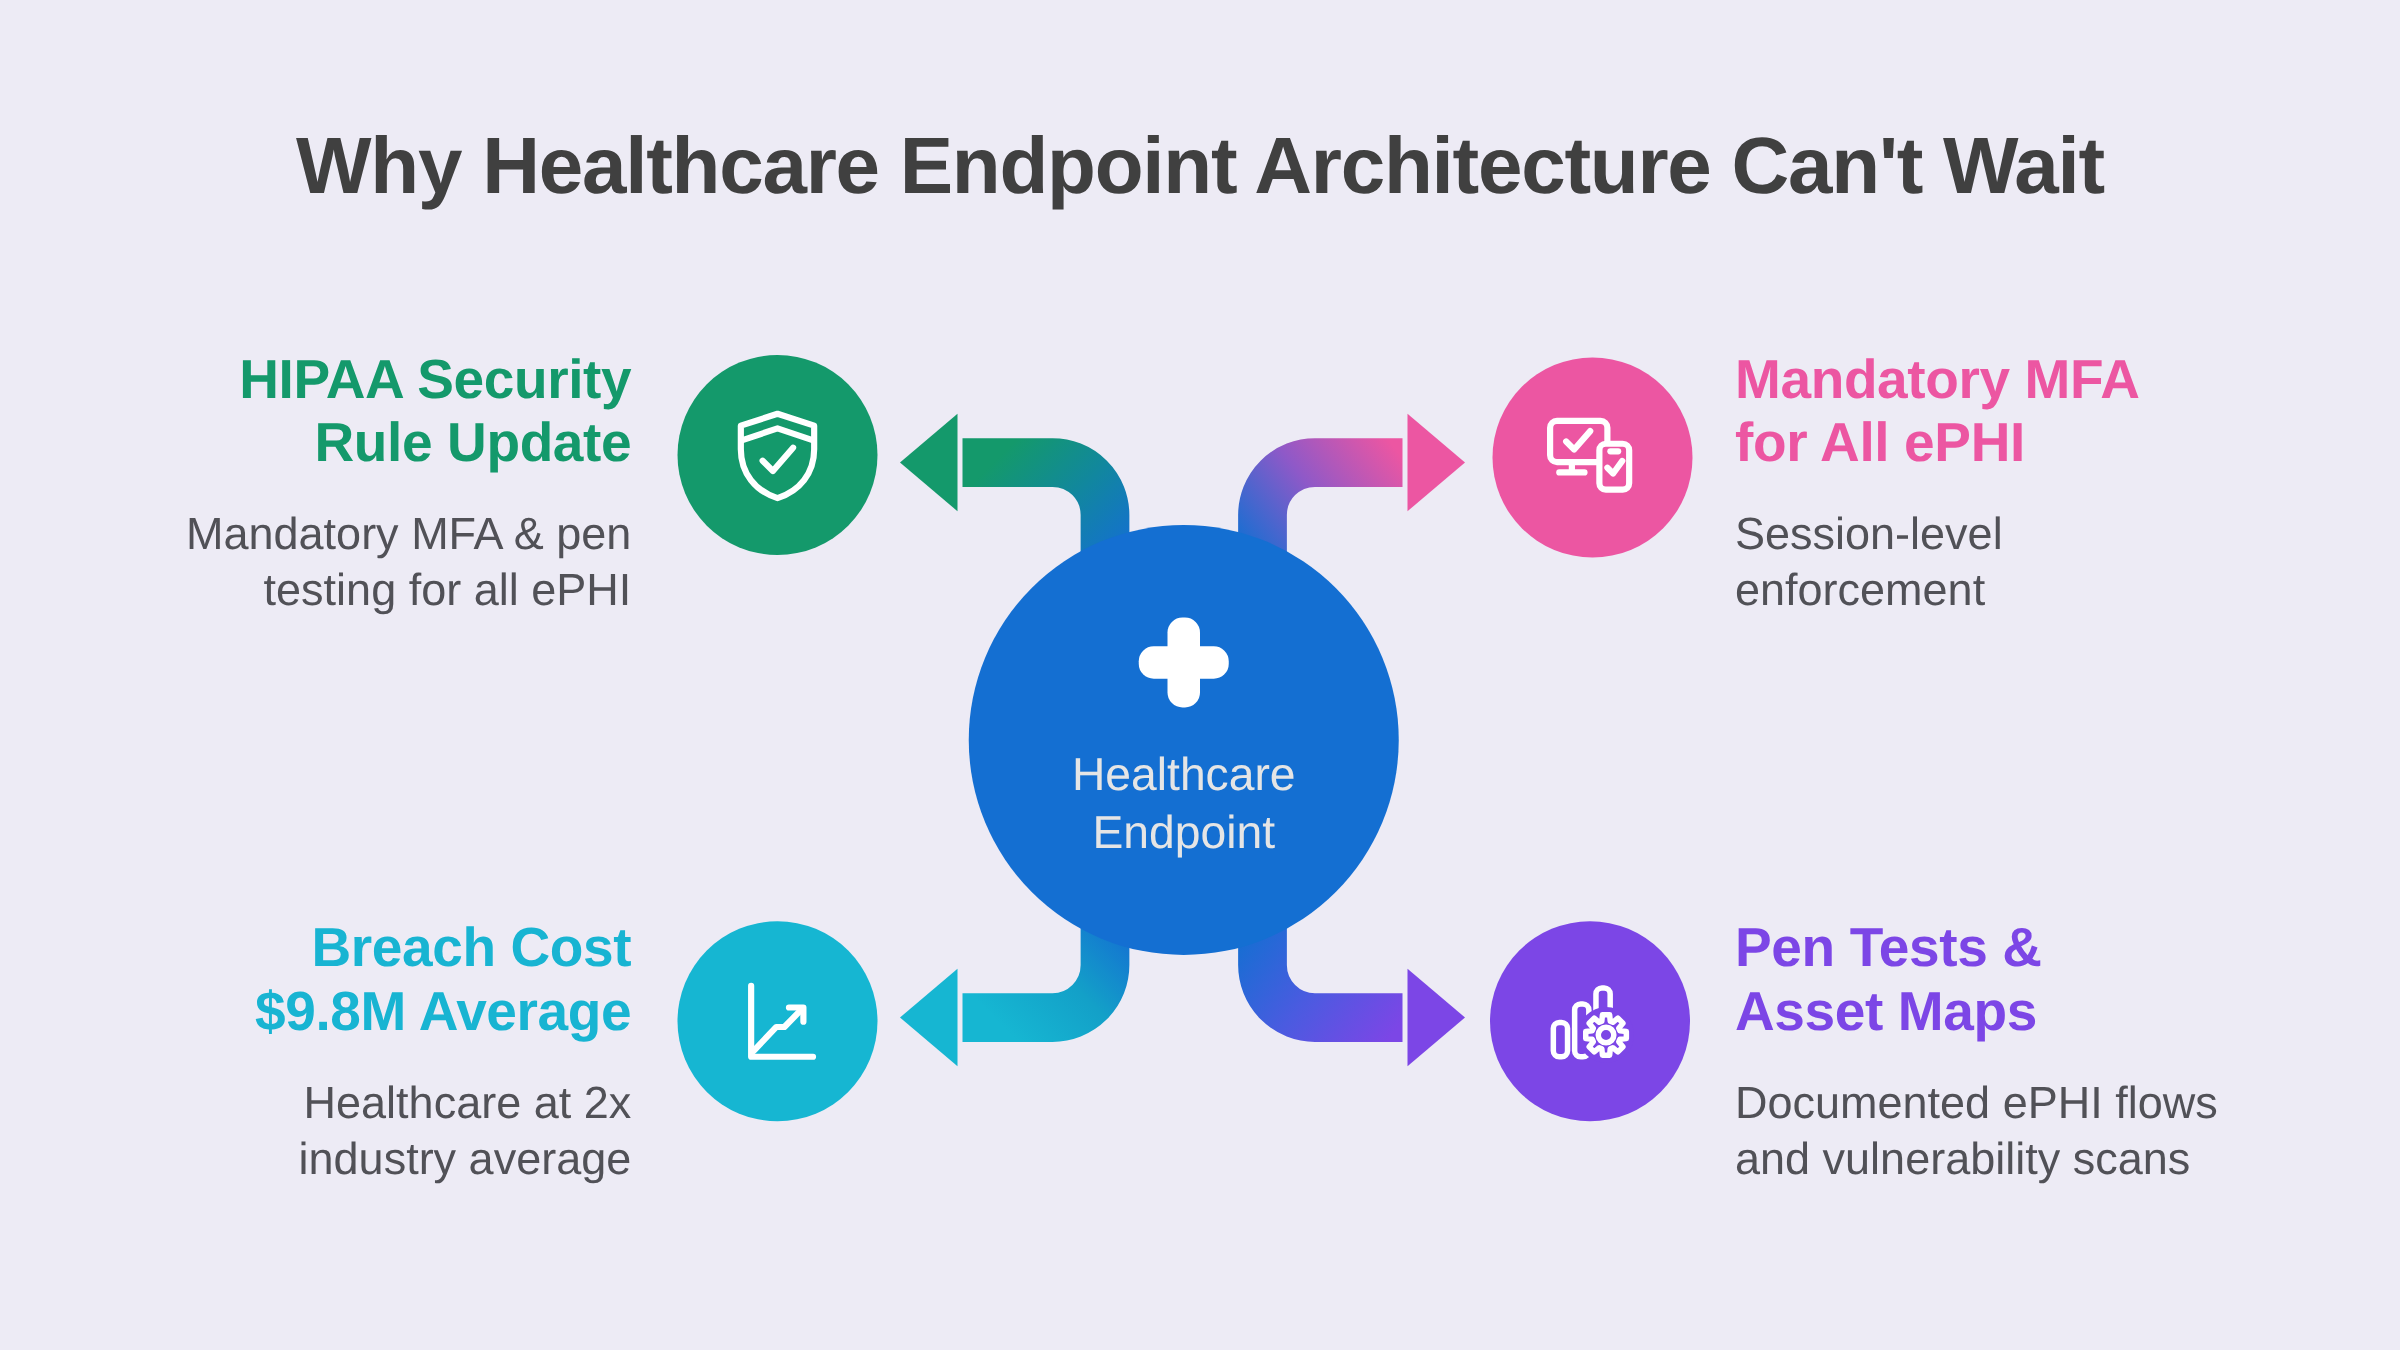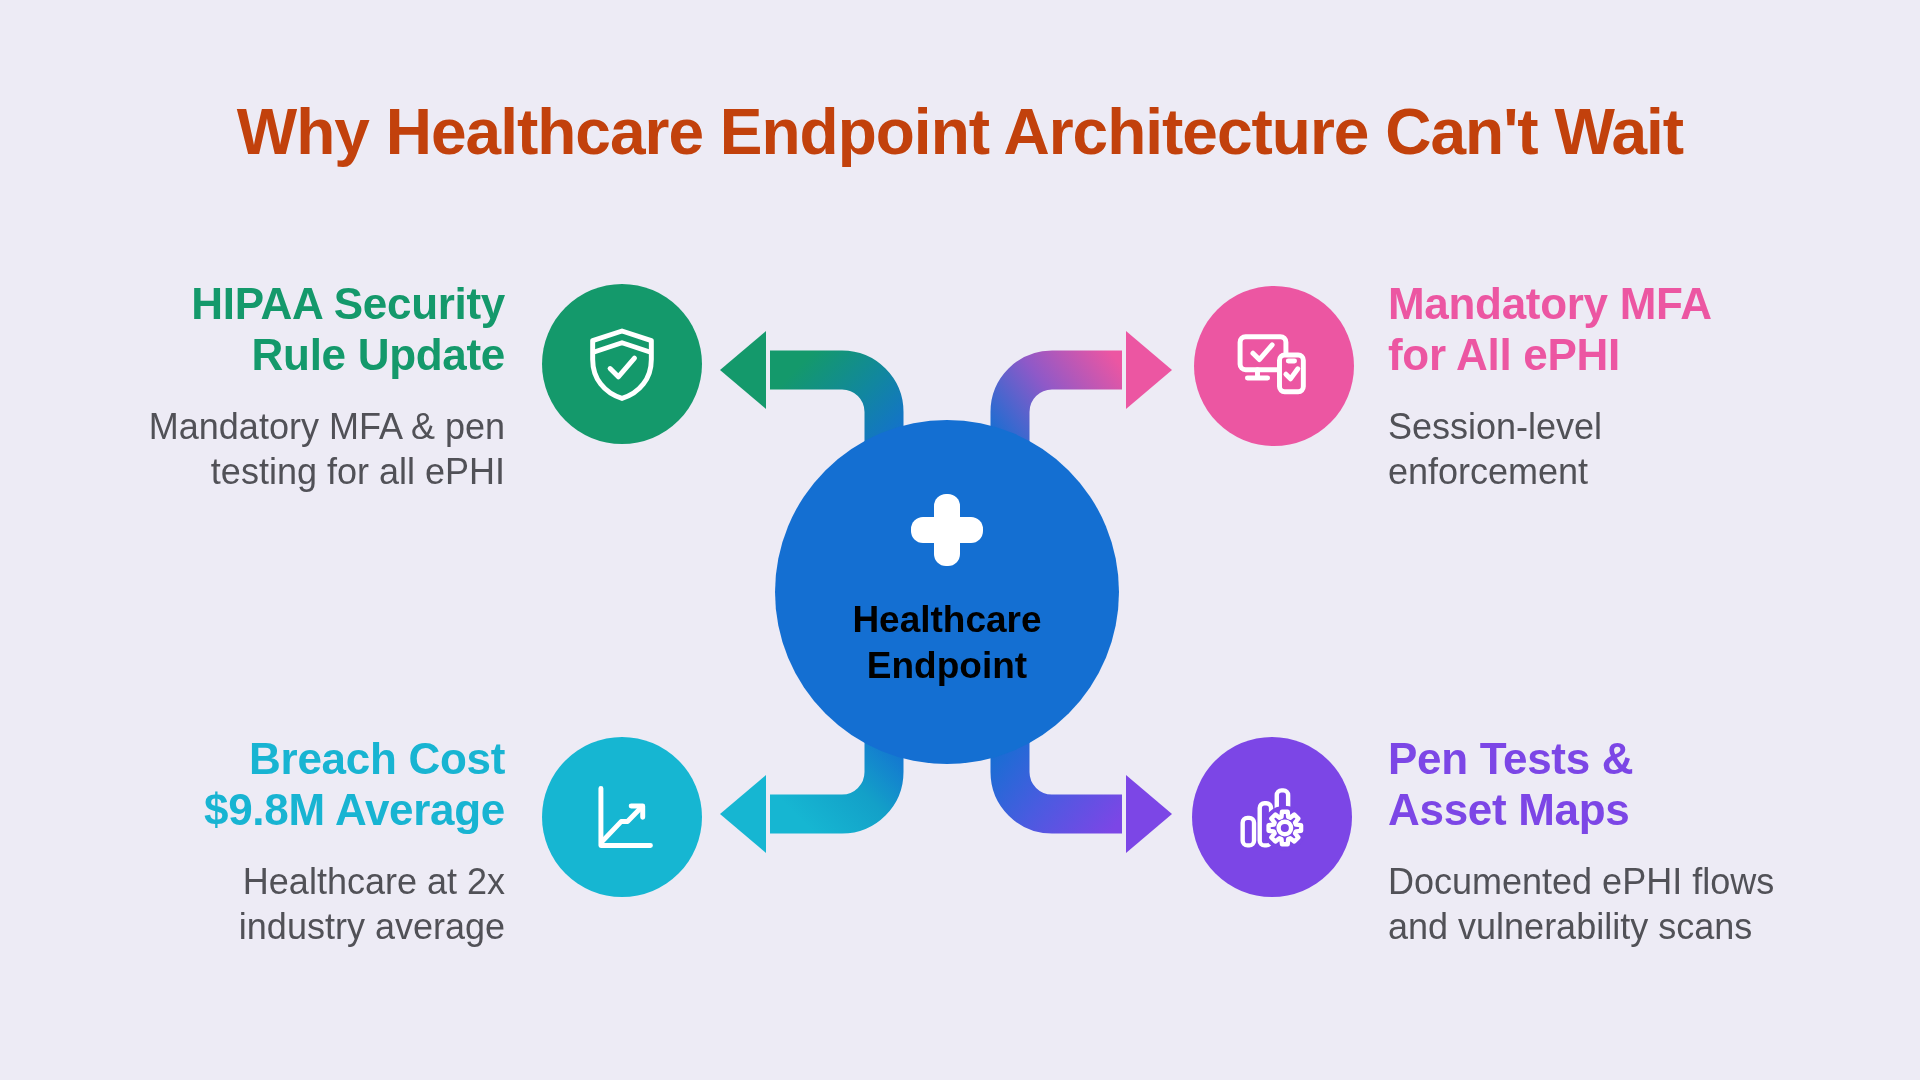--- a/index.html
+++ b/index.html
@@ -3,29 +3,29 @@
 <meta charset="utf-8">
 <style>
   html,body{margin:0;padding:0;background:#EDEBF5;}
   .canvas{
     position:relative;width:1920px;height:1080px;background:#EDEBF5;
     font-family:"Liberation Sans", sans-serif;overflow:hidden;
   }
   .title{
     position:absolute;left:0;right:0;top:100px;margin:0;
     text-align:center;font-size:64px;line-height:1;font-weight:700;
-    color:#c2410c;letter-spacing:-1px;
+    color:#404040;letter-spacing:-1px;
   }
   .connectors{position:absolute;left:0;top:0;width:1920px;height:1080px;}
   .hub{
     position:absolute;left:775px;top:420px;width:344px;height:344px;border-radius:50%;
     background:#146FD2;display:flex;flex-direction:column;align-items:center;
     padding-top:64px;box-sizing:border-box;
   }
-  .hub-label{margin-top:21px;text-align:center;color:#000000;font-size:37px;line-height:46px;font-weight:700;}
+  .hub-label{margin-top:21px;text-align:center;color:#e5e5e5;font-size:37px;line-height:46px;font-weight:400;}
   .node-circle{
     position:absolute;width:160px;height:160px;border-radius:50%;
     display:flex;align-items:center;justify-content:center;
   }
   .nc-tl{left:542px;top:284px;background:#14996B;}
   .nc-tr{left:1194px;top:286px;background:#EC56A2;}
   .nc-bl{left:542px;top:737px;background:#16B6D2;}
   .nc-br{left:1192px;top:737px;background:#7C46E6;}
   .tb{position:absolute;width:600px;}
   .tb-right{text-align:right;}

